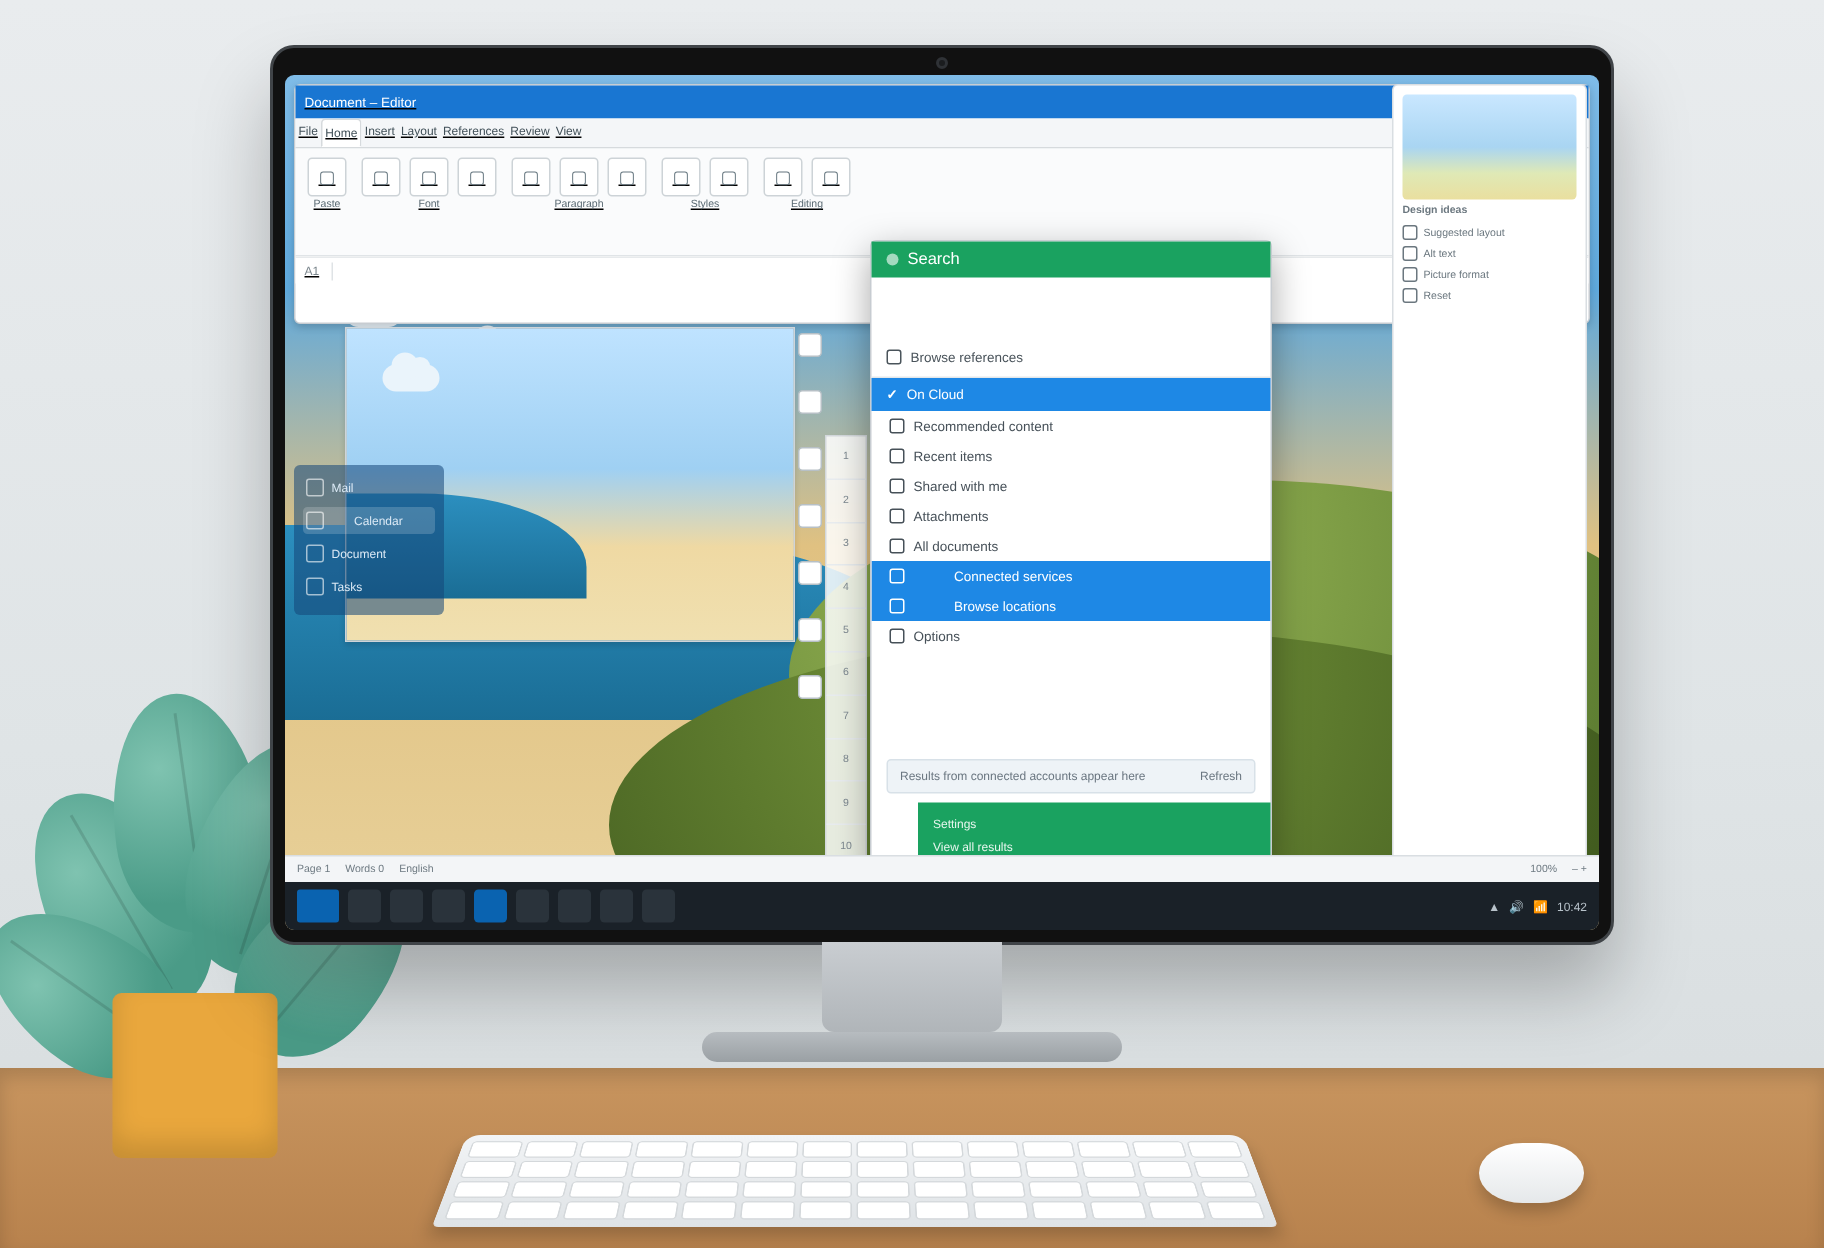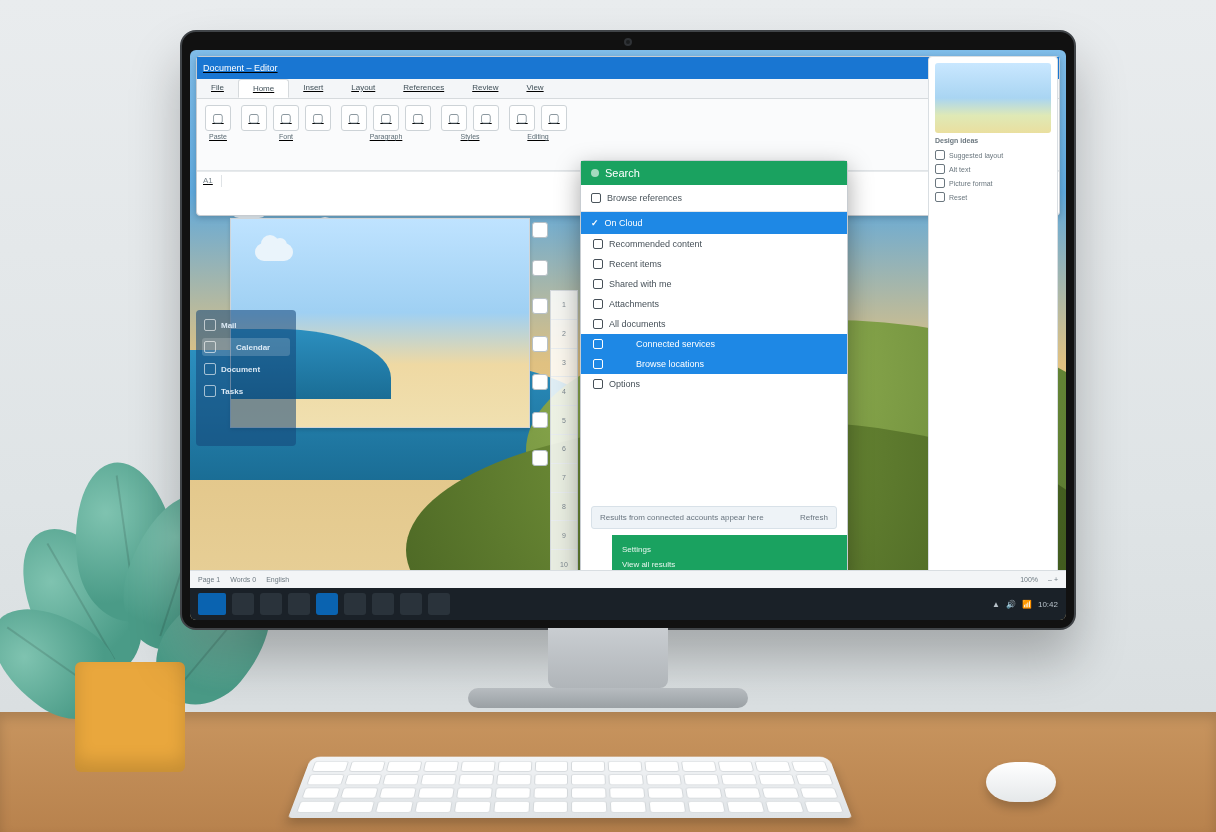--- a/index.html
+++ b/index.html
@@ -64,21 +64,21 @@
   
   .appwin{ position:absolute; left:6px; top:6px; right:6px; height:160px;
            background:#fff; border:1px solid #c7ccd1; border-radius:4px;
            box-shadow:0 2px 6px rgba(0,0,0,.2);text-decoration:underline;}
   .titlebar{height:22px; background:#1976d2; display:flex; align-items:center;
             color:#fff; font-size:9px; padding:0 6px; gap:8px;}
   .titlebar .win-right{margin-left:auto; display:flex; gap:6px;}
   .titlebar .win-right span{width:22px; height:14px; background:rgba(255,255,255,.25); border-radius:2px;}
   .tabs{height:20px; background:#f4f6f8; border-bottom:1px solid #d6dadd; display:flex;
         font-size:8px; color:#415058;}
-  .tabs div{padding:4px 14px;}
+  .tabs div{padding:4px 2px;}
   .tabs .active{background:#fff; border:1px solid #d6dadd; border-bottom-color:#fff; border-radius:3px 3px 0 0;}
   .ribbon{height:72px; background:#fafbfc; display:flex; gap:10px; padding:6px 8px;
           border-bottom:1px solid #e0e4e7;}
   .group{display:flex; flex-direction:column; align-items:center; gap:2px; font-size:7px; color:#5a6a73;}
   .grow{display:flex; gap:6px;}
   .ico{width:26px;height:26px;border:1px solid #cdd3d7;border-radius:3px;background:#fff;
        display:flex;align-items:center;justify-content:center;font-size:12px;color:#6a7a83;}
   .formula{height:18px;background:#fff;border-top:1px solid #e7eaec;display:flex;align-items:center;
            font-size:8px;color:#7a858c;padding:0 6px;gap:8px;}
   .small-canvas{position:absolute; left:40px; top:168px; width:300px; height:210px;
@@ -96,36 +96,36 @@
   .rp-row{display:flex;align-items:center;gap:4px;height:14px;}
 
   
   .popup{position:absolute; left:390px; top:110px; width:268px; height:420px;
          background:#fff; border:1px solid #c7ccd1; border-radius:4px;
          box-shadow:0 8px 24px rgba(0,0,0,.35); display:flex; flex-direction:column;
          font-size:9px; color:#465058;}
   .pp-head{background:#1aa260; color:#fff; padding:6px 10px; font-size:11px;
            display:flex; align-items:center; gap:6px;}
   .pp-sub{padding:8px 10px; border-bottom:1px solid #e3e7ea; font-size:9px; color:#4a545b;
-          display:flex;align-items:flex-start;gap:6px;}
+          display:flex;align-items:flex-start;gap:6px;margin-top:40px;}
   .pp-blue{background:#1e88e5;color:#fff;padding:6px 10px;display:flex;align-items:center;gap:6px;}
   .pp-body{flex:1; overflow:hidden;}
   .pp-item{padding:5px 12px; display:flex; align-items:center; gap:6px;}
   .pp-item.sel{background:#1e88e5;color:#fff;gap:33px;}
   .pp-note{margin:6px 10px;padding:6px 8px;background:#eef3f7;border:1px solid #d8e1e8;
            border-radius:3px;font-size:8px;color:#6a7680;}
   .pp-foot{background:#1aa260;color:#e7f6ee;padding:10px;font-size:8px;
            display:flex;flex-direction:column;gap:6px;margin-left:31px;}
   .chip{width:10px;height:10px;border:1px solid currentColor;border-radius:2px;flex:none;}
   .dot {width:8px;height:8px;border-radius:50%;background:currentColor;opacity:.6;flex:none;}
 
   
-  .leftstrip{position:absolute;left:6px;top:260px;width:100px;height:136px;
+  .leftstrip{position:absolute;left:6px;top:260px;width:100px;height:100px;
              background:rgba(20,70,120,.55);border-radius:4px;padding:6px;
-             display:flex;flex-direction:column;gap:4px;font-size:8px;color:#dbe9f5;font-weight:bold;}
+             display:flex;flex-direction:column;gap:4px;font-size:8px;color:#dbe9f5;}
   .ls-item{display:flex;align-items:center;gap:5px;padding:3px 2px;border-radius:3px;}
   .ls-item.active{background:rgba(255,255,255,.18);gap:20px;}
   .ls-ico{width:12px;height:12px;border:1px solid rgba(255,255,255,.6);border-radius:2px;}
 
   
   .numbar{position:absolute;left:360px;top:240px;width:28px;height:290px;
           background:rgba(255,255,255,.85);border:1px solid #d3d8dc;
           display:flex;flex-direction:column;font-size:7px;color:#7d8890;}
   .numbar span{flex:1;display:flex;align-items:center;justify-content:center;
                border-bottom:1px solid #e8ecef;}

